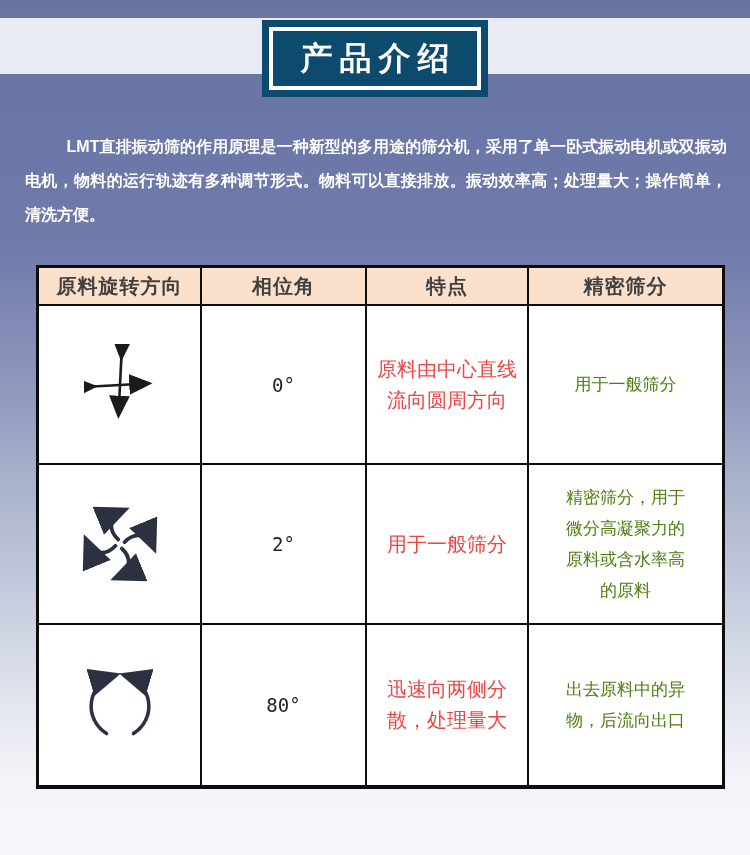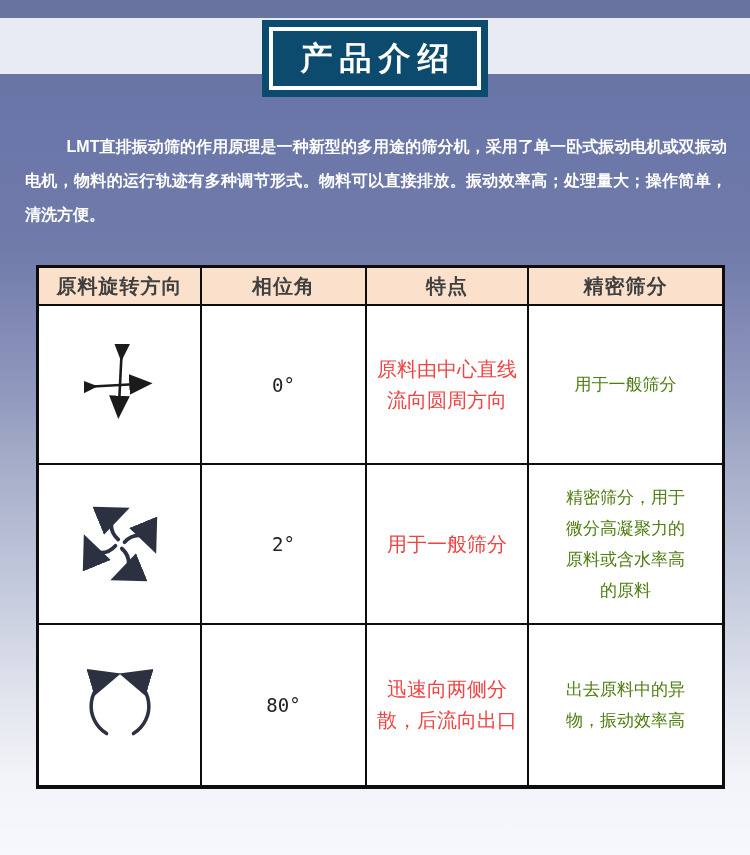--- a/index.html
+++ b/index.html
@@ -132,17 +132,17 @@
               </marker>
             </defs>
             <g stroke="#2b3140" stroke-width="4.2" fill="none" stroke-linecap="round">
               <path d="M34,86 A38,38 0 0 1 43,17" marker-end="url(#ah3)"></path>
               <path d="M66,86 A38,38 0 0 0 57,17" marker-end="url(#ah3)"></path>
             </g>
           </svg>
         </span>
       </td>
       <td class="phase">80°</td>
-      <td class="feature">迅速向两侧分散，后流向出口</td>
-      <td class="use">出去原料中的异物，振动效率高</td>
+      <td class="feature">迅速向两侧分散，处理量大</td>
+      <td class="use">出去原料中的异物，后流向出口</td>
     </tr>
   </tbody>
 </table>
 
 </body></html>

